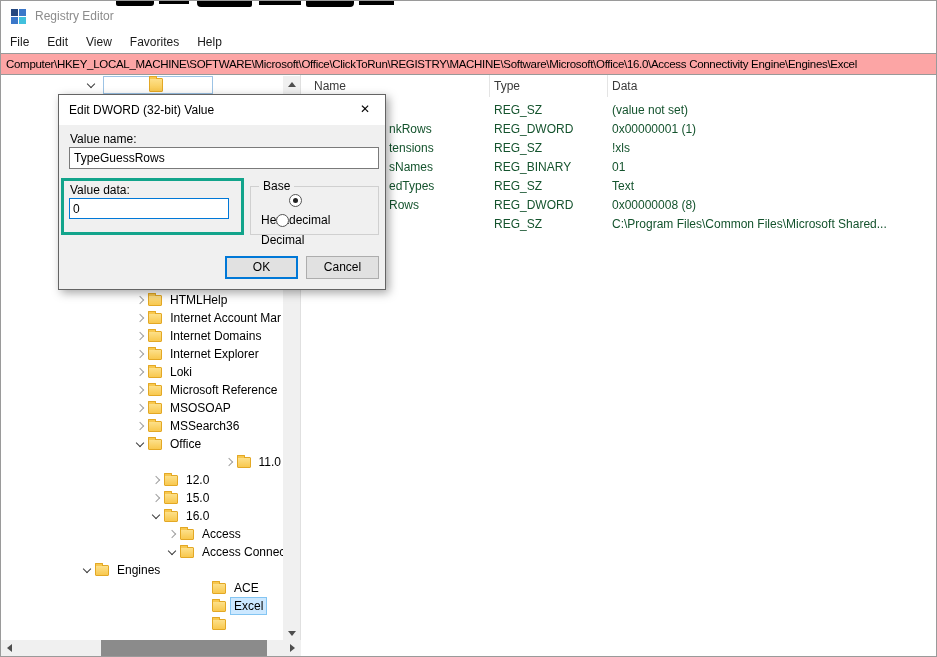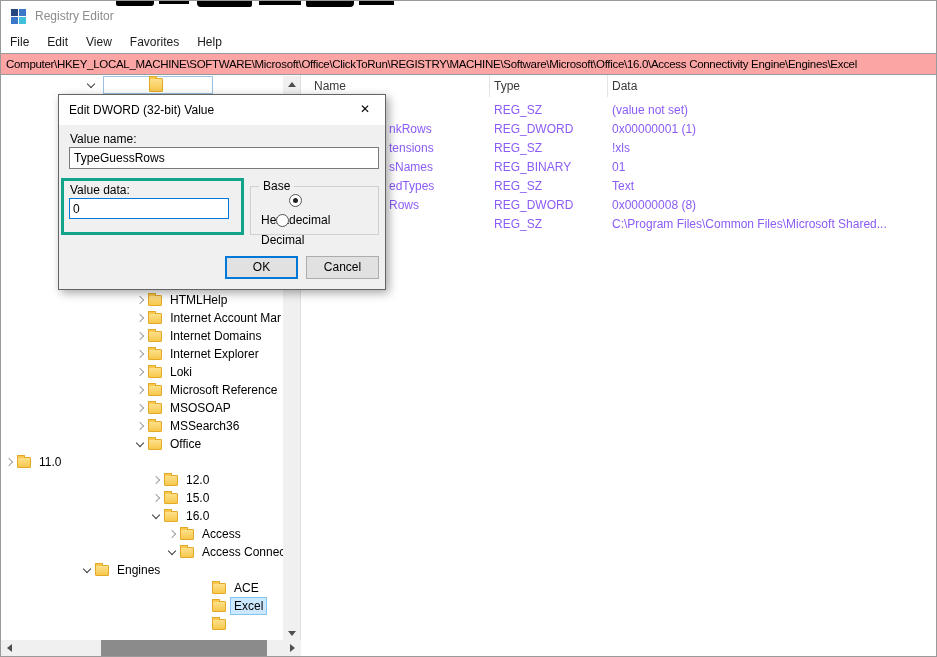--- a/index.html
+++ b/index.html
@@ -53,21 +53,21 @@
   .hthumb { position:absolute; left:100px; top:0; width:166px; height:16px; background:#8b8b8b; }
 
   
   .list-panel { position:absolute; top:74px; left:300px; right:0; bottom:0; background:#fff; }
   .hdr { display:flex; height:22px; font-size:12px; color:#3a3a3a; }
   .hdr-cell { height:100%; line-height:22px; border-right:1px solid #e4e4e4; overflow:hidden; cursor:default; }
   .hdr-name { width:189px; padding-left:13px; }
   .hdr-type { width:118px; padding-left:4px; }
   .hdr-data { flex:1; padding-left:4px; border-right:none; }
   .list-rows { margin-top:4px; }
-  .lrow { display:flex; height:19px; line-height:19px; font-size:12px; color:#8b5cf6; cursor:default; }
+  .lrow { display:flex; height:19px; line-height:19px; font-size:12px; color:#14532d; cursor:default; }
   .cell-name { width:189px; padding-left:88px; overflow:hidden; white-space:nowrap; }
   .cell-type { width:118px; padding-left:4px; overflow:hidden; white-space:nowrap; }
   .cell-data { flex:1; padding-left:4px; overflow:hidden; white-space:nowrap; }
 
   
   .dialog { position:absolute; left:57px; top:93px; width:328px; height:196px; background:#f0f0f0; border:1px solid #646464; box-shadow:3px 3px 9px rgba(0,0,0,0.35); z-index:10; }
   .dialog-titlebar { position:absolute; top:0; left:0; right:0; height:30px; background:#fff; display:flex; align-items:center; padding-left:10px; }
   .dialog-title { font-size:12px; color:#000; }
   .dialog-close { position:absolute; right:0; top:0; width:40px; height:29px; text-align:center; line-height:29px; font-size:12px; color:#000; cursor:default; }
   .dlg-label { position:absolute; font-size:12px; color:#000; }
@@ -181,21 +181,21 @@
     <span class="folder"></span>
     <span class="tree-label">MSSearch36</span>
   </div>
 
   <div class="tree-item" style="padding-left: 131px;">
     <span class="chev expanded"></span>
     <span class="folder"></span>
     <span class="tree-label">Office</span>
   </div>
 
-  <div class="tree-item" style="">
+  <div class="tree-item" style="padding-left: 147px; justify-content: flex-end;">
     <span class="chev collapsed"></span>
     <span class="folder"></span>
     <span class="tree-label">11.0</span>
   </div>
 
   <div class="tree-item" style="padding-left: 147px;">
     <span class="chev collapsed"></span>
     <span class="folder"></span>
     <span class="tree-label">12.0</span>
   </div>

